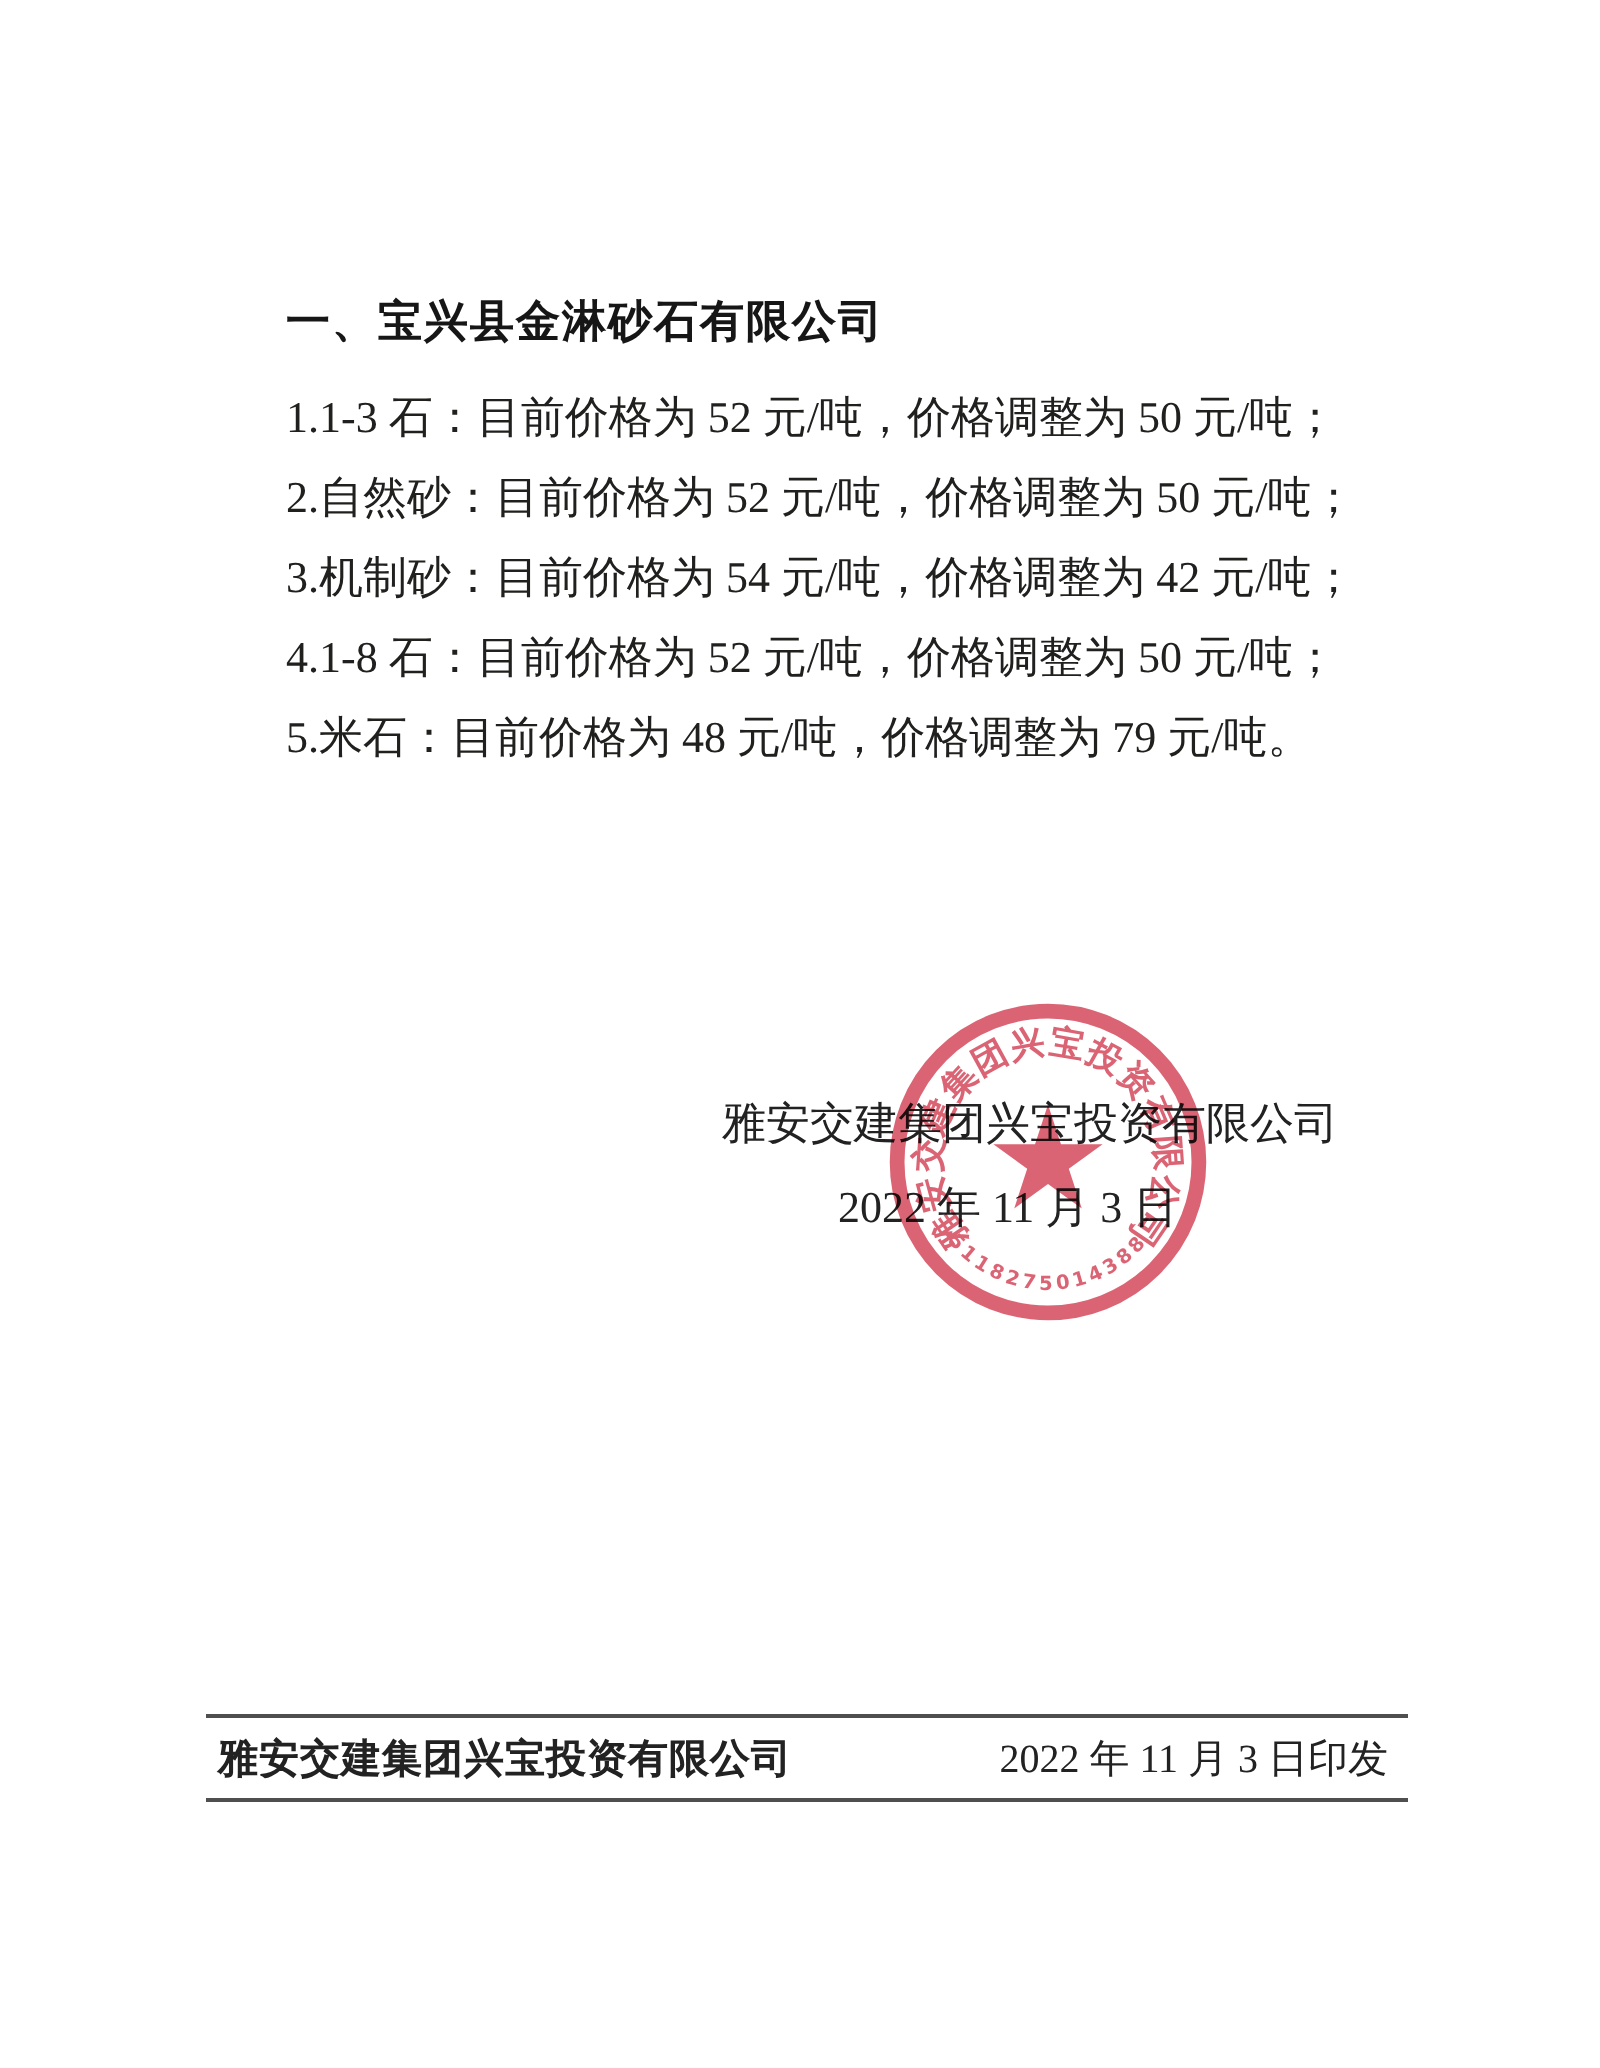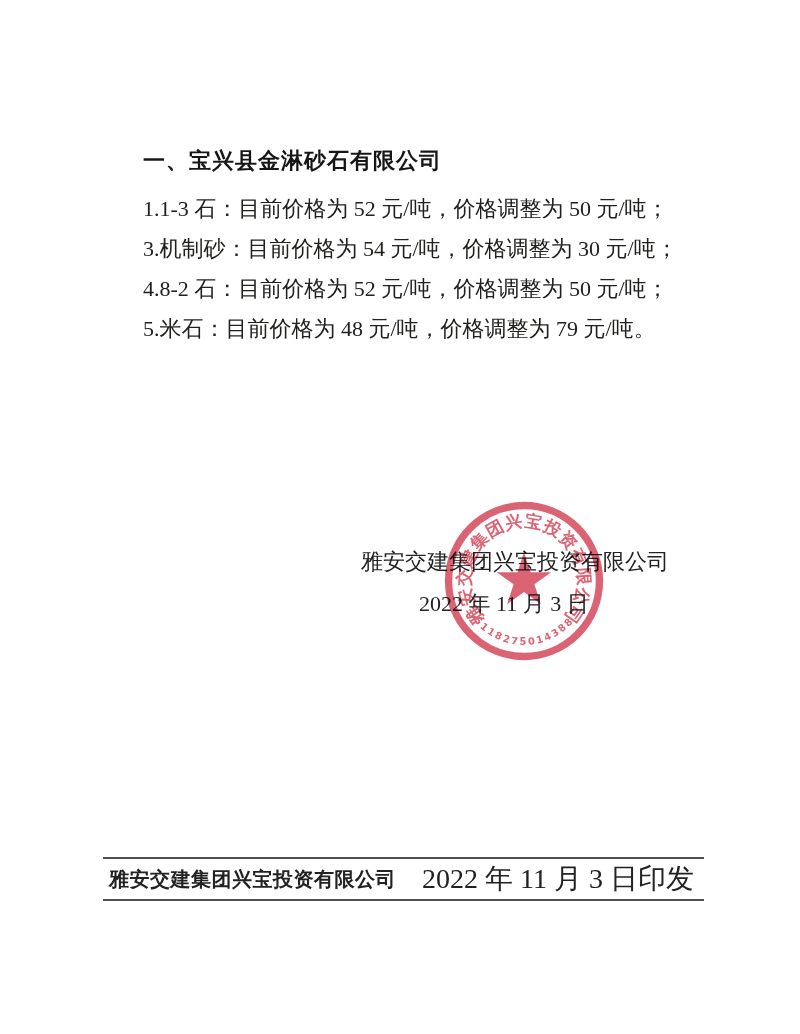--- a/index.html
+++ b/index.html
@@ -83,35 +83,36 @@
     padding:0 10px 0 6px;
   }
   .footer-issuer{
     font-size:20px;
     font-weight:bold;
     white-space:nowrap;
     color:#222;
     letter-spacing:0.5px;
   }
   .footer-date{
-    font-size:28px;
+    font-size:20px;
     white-space:nowrap;
     color:#222;
   }
 </style>
 </head>
 <body>
 
 <div class="page">
 
   <div class="doc-body">
     <div class="doc-heading">一、宝兴县金淋砂石有限公司</div>
     <div class="doc-line">1.1-3 石：目前价格为 52 元/吨，价格调整为 50 元/吨；</div>
-    <div class="doc-line">3.机制砂：目前价格为 54 元/吨，价格调整为 30 元/吨；</div>
-    <div class="doc-line">4.8-2 石：目前价格为 52 元/吨，价格调整为 50 元/吨；</div>
+    <div class="doc-line">2.自然砂：目前价格为 52 元/吨，价格调整为 50 元/吨；</div>
+    <div class="doc-line">3.机制砂：目前价格为 54 元/吨，价格调整为 42 元/吨；</div>
+    <div class="doc-line">4.1-8 石：目前价格为 52 元/吨，价格调整为 50 元/吨；</div>
     <div class="doc-line">5.米石：目前价格为 48 元/吨，价格调整为 79 元/吨。</div>
   </div>
 
   <div class="signature-company">雅安交建集团兴宝投资有限公司</div>
   <div class="signature-date">2022 年 11 月 3 日</div>
 
   <svg class="seal" viewBox="0 0 200 200" xmlns="http://www.w3.org/2000/svg" aria-hidden="true">
     <defs>
       <path id="ringPath" d="M 53.3,146.7 A 66,66 0 1 1 146.7,146.7" fill="none"></path>
       <path id="serialPath" d="M 32.5,139 A 78,78 0 0 0 167.5,139" fill="none"></path>

